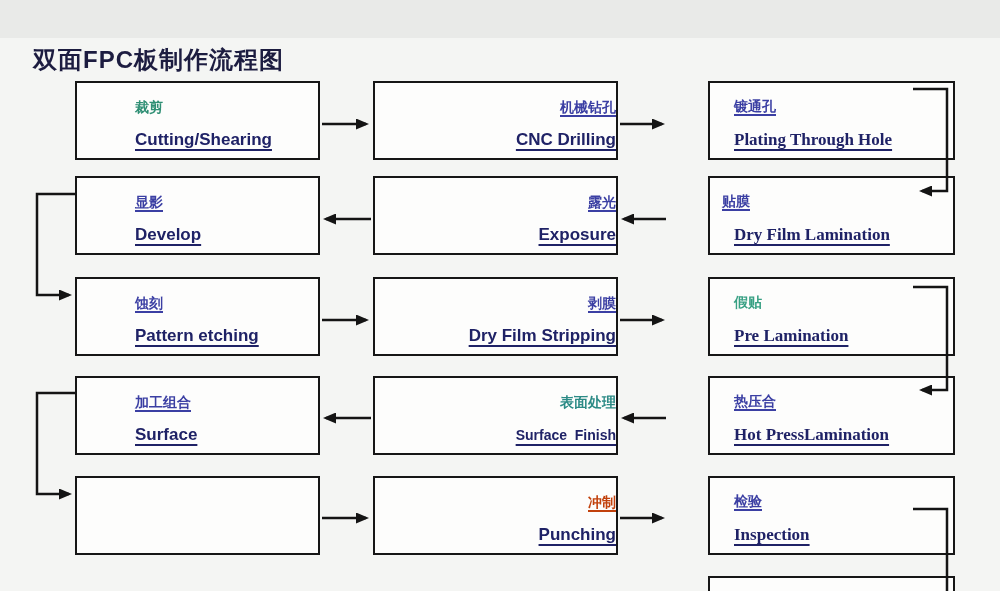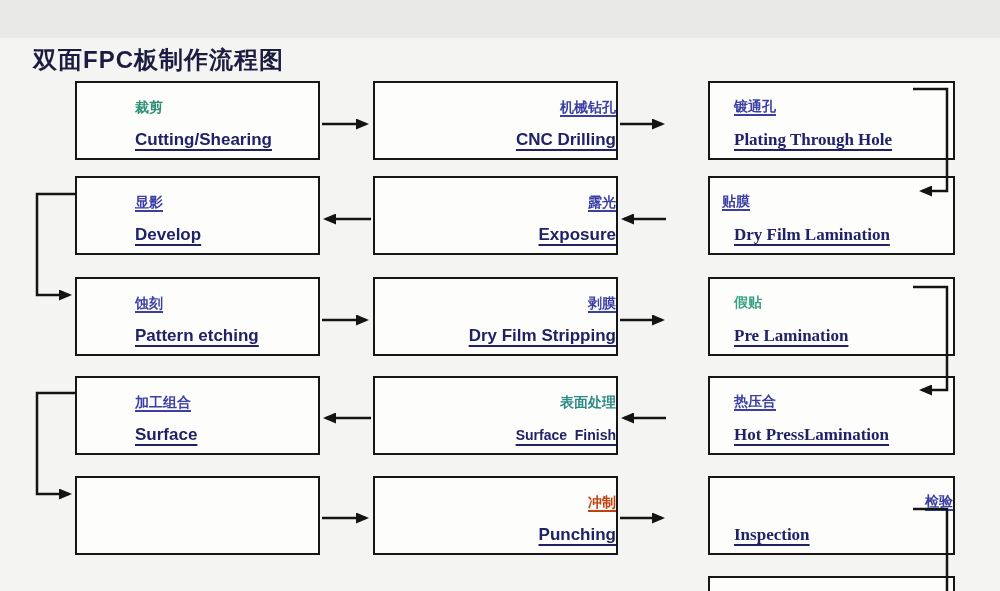--- a/index.html
+++ b/index.html
@@ -132,21 +132,21 @@
     <span class="txt en">Hot PressLamination</span>
   </div>
 
   <div class="box c1 r5">
   </div>
   <div class="box c2 r5">
     <span class="txt cn u" style="color: #c2410c;">冲制</span>
     <span class="txt en">Punching</span>
   </div>
   <div class="box c3 r5">
-    <span class="txt cn u" style="color: rgb(59, 63, 163); text-align: right;">检验</span>
+    <span class="txt cn u" style="color: rgb(59, 63, 163);">检验</span>
     <span class="txt en">Inspection</span>
   </div>
 
   <div class="box c3 r6">
     <span class="txt cn" style="color: rgb(59, 150, 104);">包装</span>
   </div>
 
   <svg class="arrows" width="1000" height="591" viewBox="0 0 1000 591">
     <defs>
       <marker id="ah" markerUnits="userSpaceOnUse" markerWidth="13" markerHeight="11" refX="10" refY="5.5" orient="auto">

